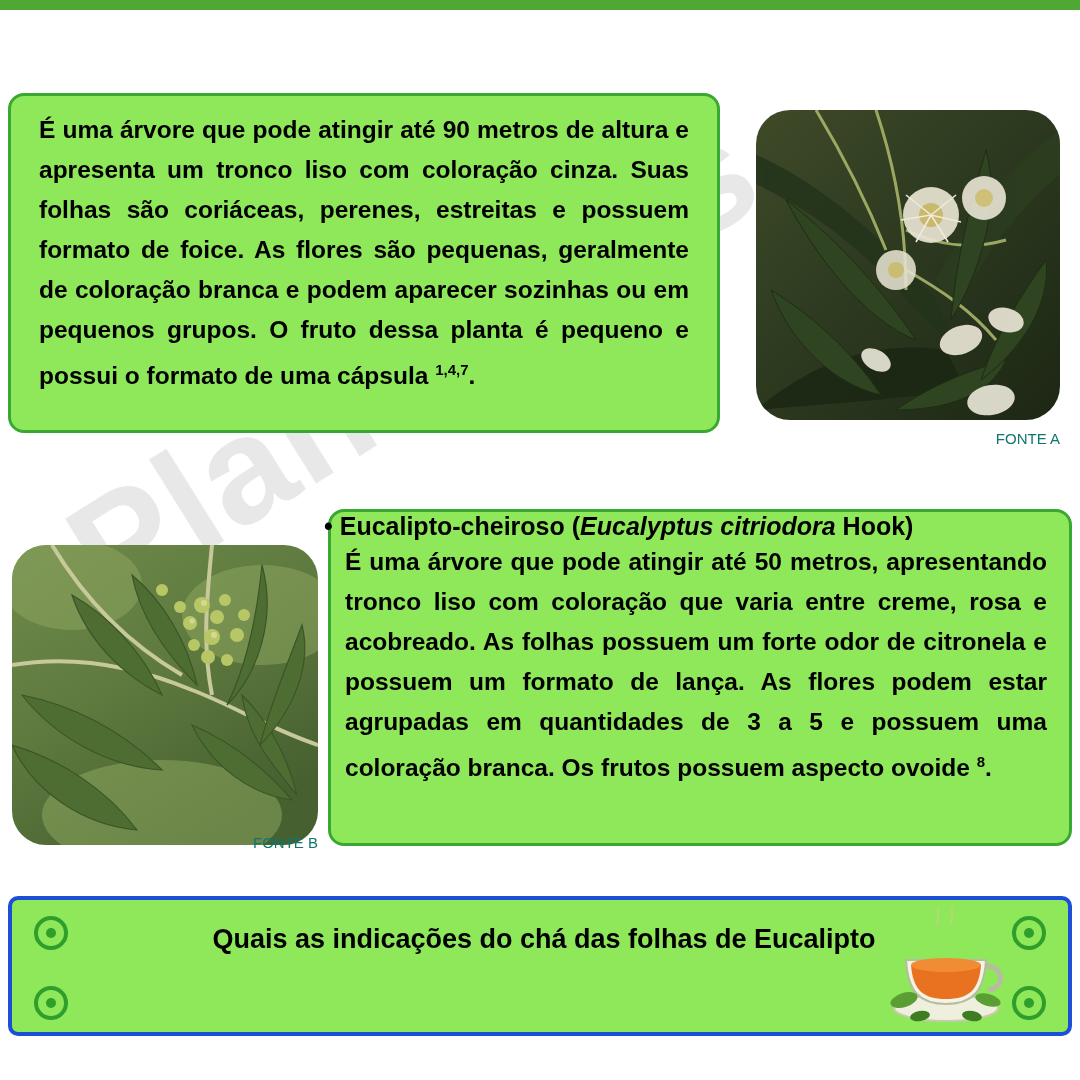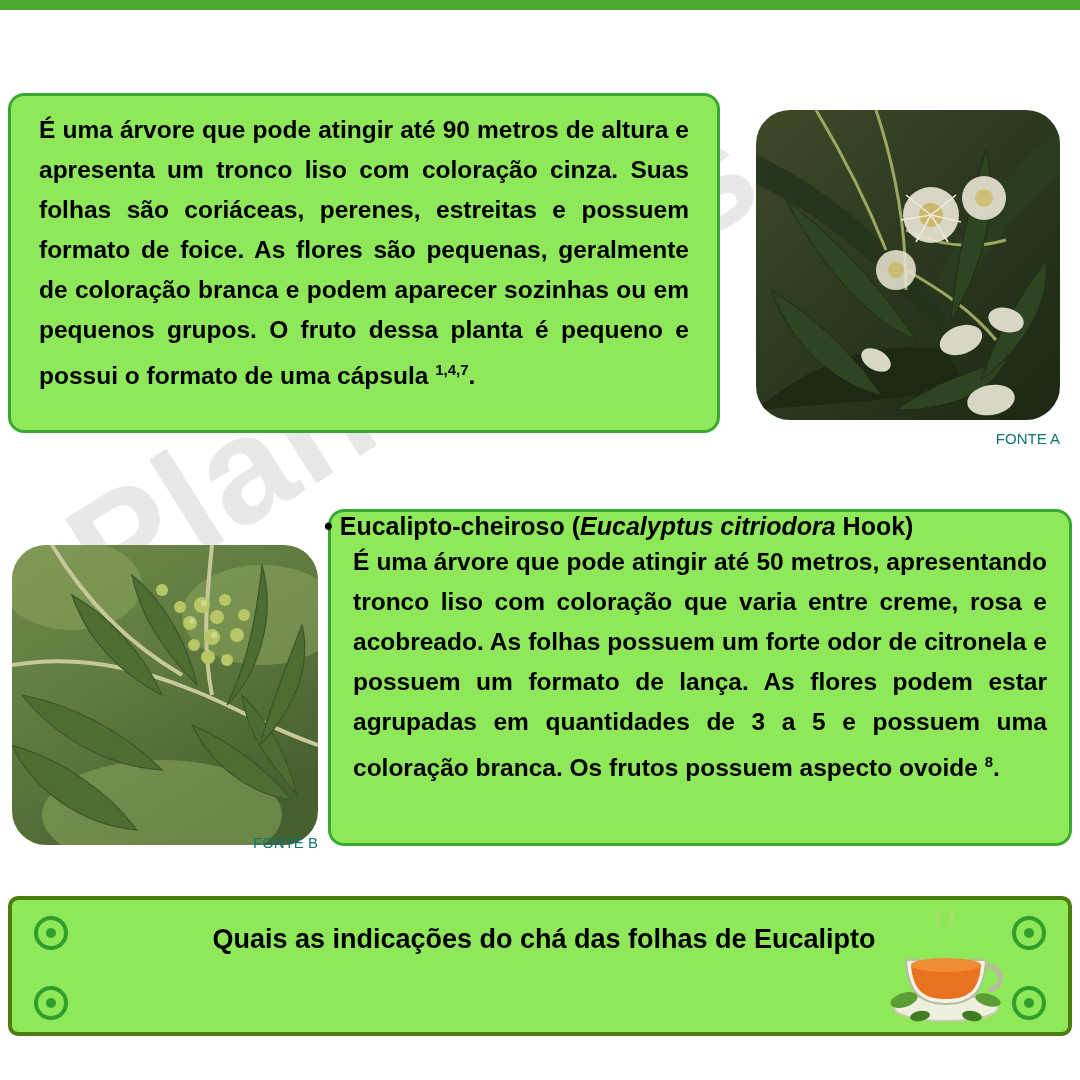--- a/index.html
+++ b/index.html
@@ -85,21 +85,21 @@
     top: 93px;
     width: 712px;
     height: 340px;
     padding: 14px 28px 10px 28px;
   }
   .textbox-2 {
     left: 328px;
     top: 509px;
     width: 744px;
     height: 337px;
-    padding: 30px 22px 10px 22px;
+    padding: 30px 22px 10px 14px;
   }
   .textbox p {
     margin: 0;
     text-align: justify;
     text-justify: inter-word;
   }
   sup { font-size: 15px; vertical-align: super; }
 
   
   .photo {
@@ -133,21 +133,21 @@
   .caption-b { left: 12px; top: 834px; width: 306px; }
 
   
   .question-box {
     position: absolute;
     left: 8px;
     top: 896px;
     width: 1064px;
     height: 140px;
     background: #8ee85a;
-    border: 4px solid #4d7c0f;
+    border: 4px solid #1d4ed8;
     border-radius: 10px;
     box-sizing: border-box;
     z-index: 12;
   }
   .question-text {
     position: absolute;
     left: 60px;
     top: 18px;
     width: 944px;
     text-align: center;

